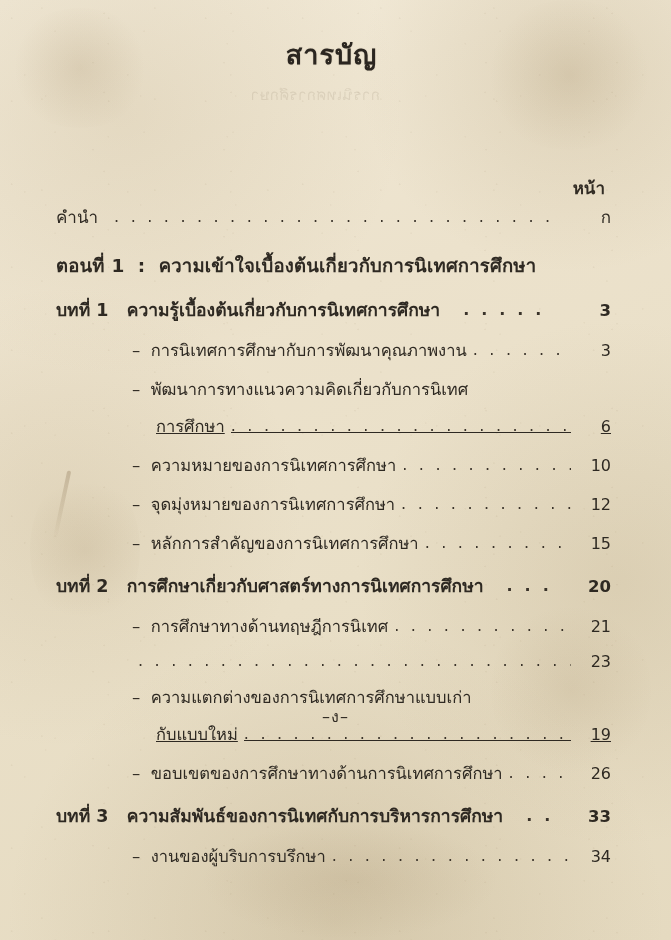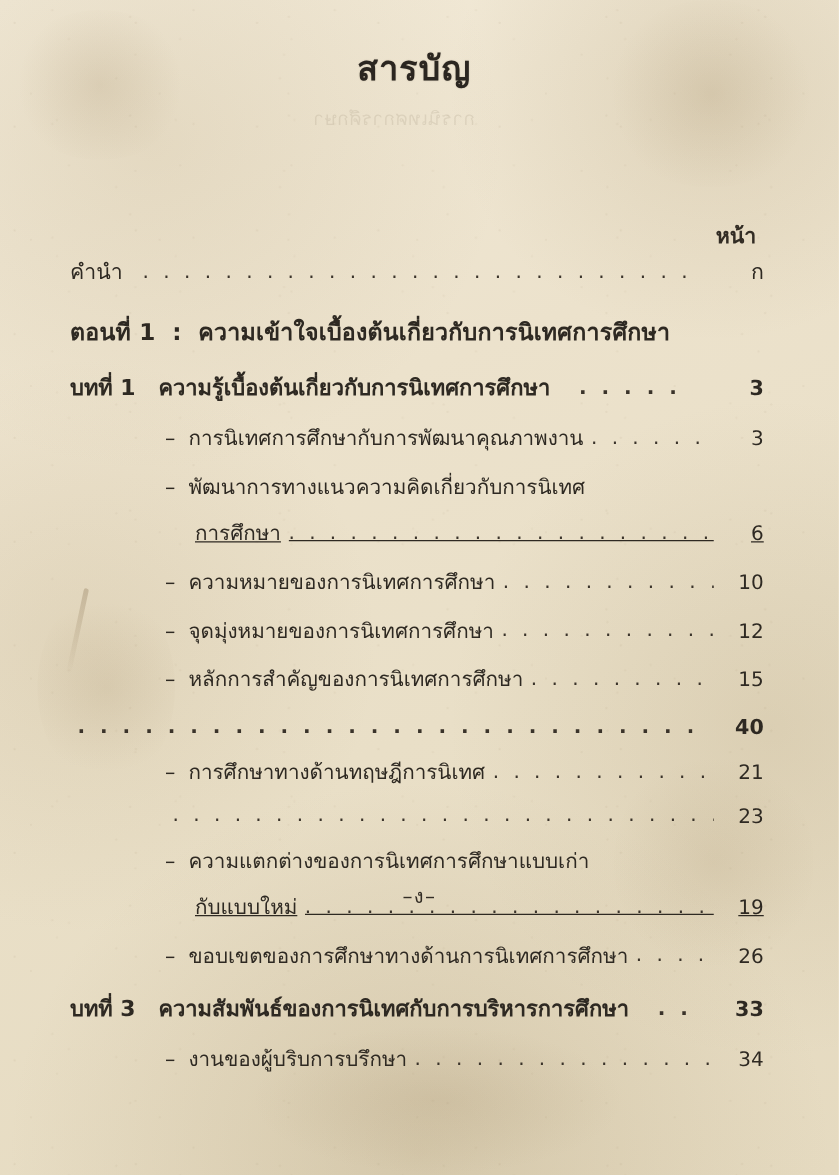--- a/index.html
+++ b/index.html
@@ -244,22 +244,23 @@
           <span class="lbl">–  จุดมุ่งหมายของการนิเทศการศึกษา</span>
           <span class="dots">. . . . . . . . . . . . . . . . . . . . . . . . . . . . . . . . . . . . . . . . . . . . . . . . . . . . . . . . . . . . . . . . . . . . . </span>
           <span class="pg">12</span>
         </div>
         <div class="row r-sub">
           <span class="lbl">–  หลักการสำคัญของการนิเทศการศึกษา</span>
           <span class="dots">. . . . . . . . . . . . . . . . . . . . . . . . . . . . . . . . . . . . . . . . . . . . . . . . . . . . . . . . . . . . . . . . . . . . . </span>
           <span class="pg">15</span>
         </div>
         <div class="row r-chapter">
-          <span class="dots">. . . . . . . . . . . . . . . . . . . . . . . . . . . . . . . . . . . . . . . . . . . . . . . . . . . . . . . . . . . . . . . . . . . . . </span>
-          <span class="pg">40</span>
+          <span class="lbl">บทที่ 2   การศึกษาเกี่ยวกับศาสตร์ทางการนิเทศการศึกษา</span>
+          <span class="dots">. . . . . . . . . . . . . . . . . . . . . . . . . . . . . . . . . . . . . . . . . . . . . . . . . . . . . . . . . . . . . . . . . . . . . </span>
+          <span class="pg">20</span>
         </div>
         <div class="row r-sub">
           <span class="lbl">–  การศึกษาทางด้านทฤษฎีการนิเทศ</span>
           <span class="dots">. . . . . . . . . . . . . . . . . . . . . . . . . . . . . . . . . . . . . . . . . . . . . . . . . . . . . . . . . . . . . . . . . . . . . </span>
           <span class="pg">21</span>
         </div>
         <div class="row r-sub">
           <span class="dots">. . . . . . . . . . . . . . . . . . . . . . . . . . . . . . . . . . . . . . . . . . . . . . . . . . . . . . . . . . . . . . . . . . . . . </span>
           <span class="pg">23</span>
         </div>

